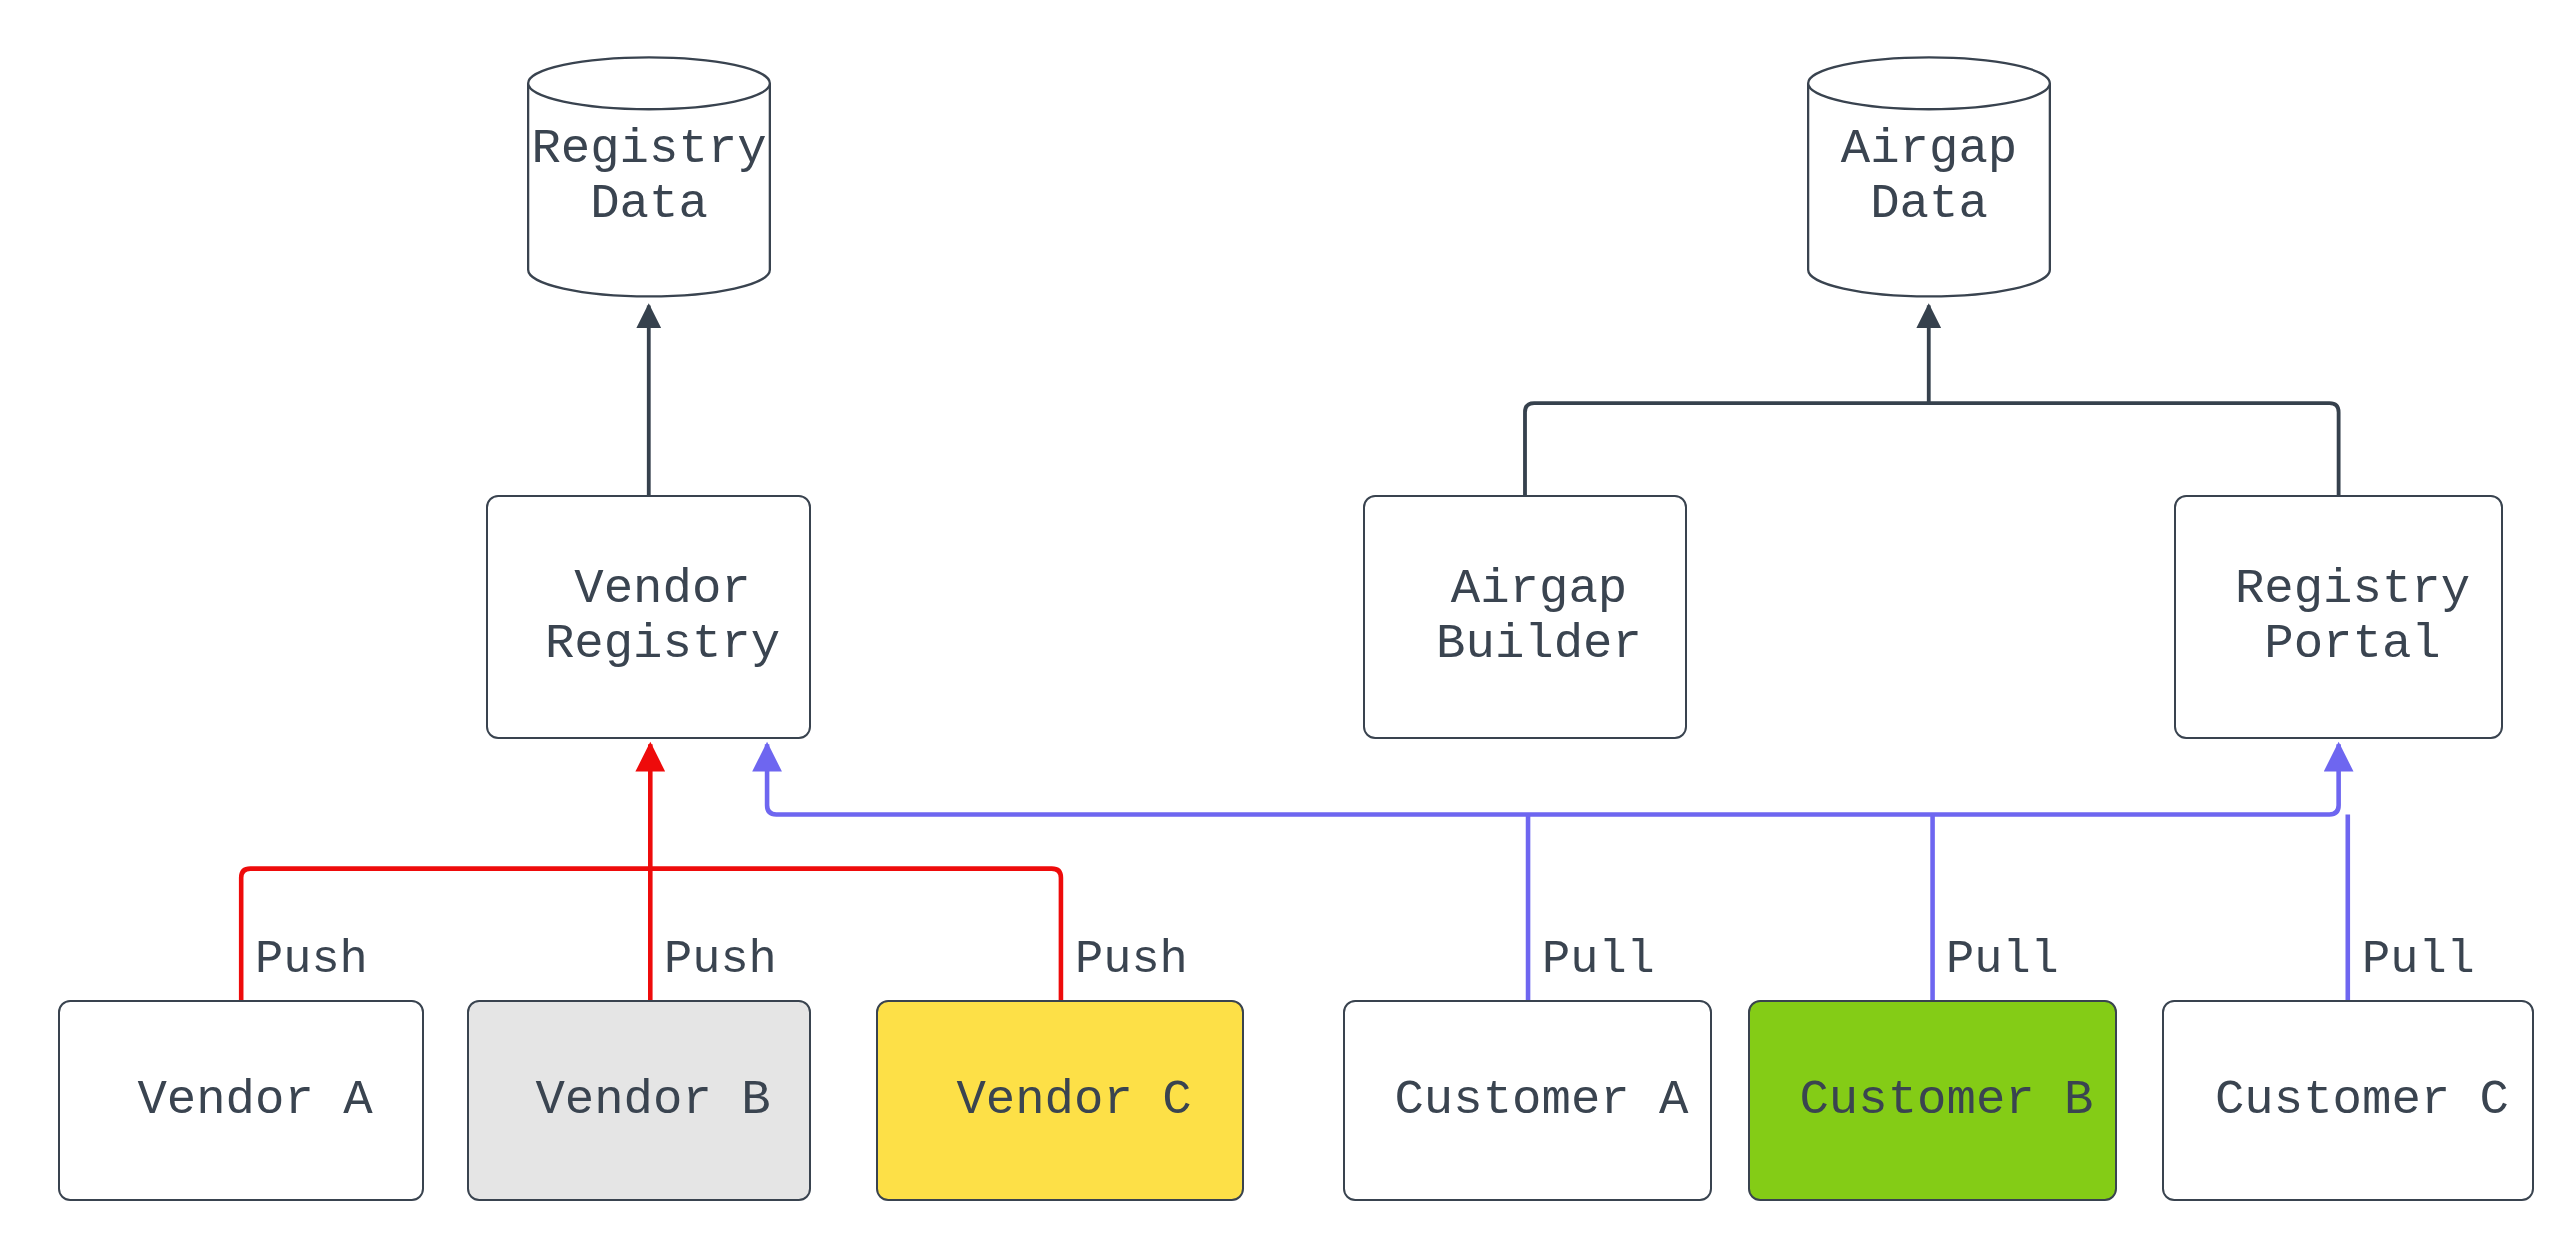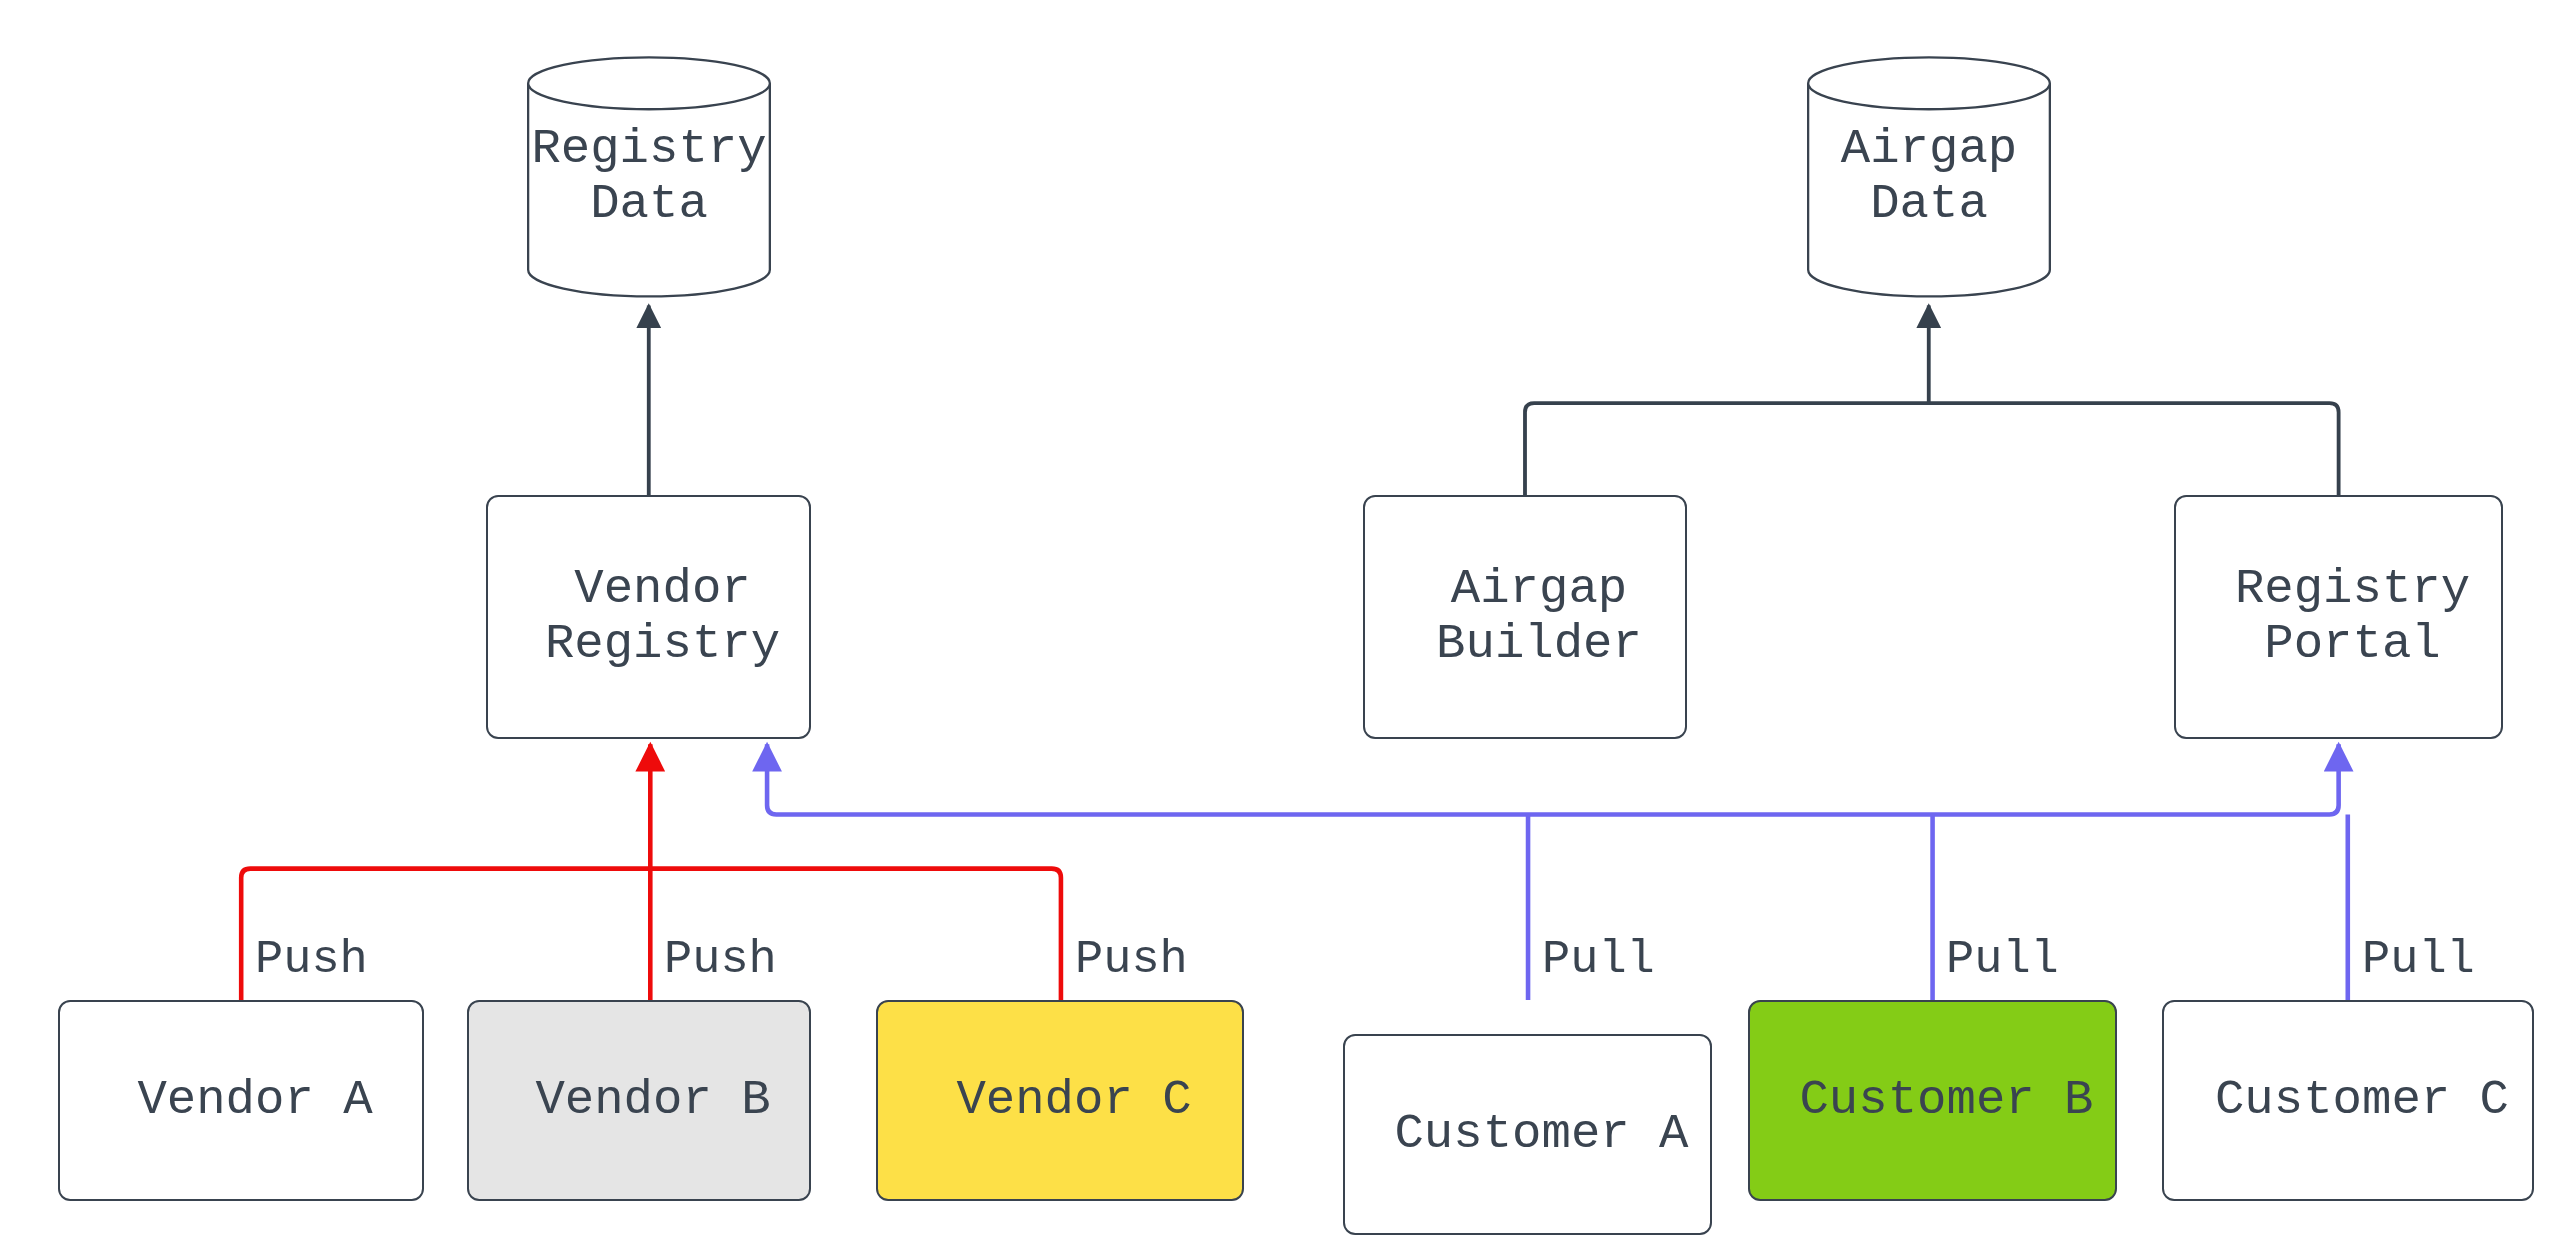--- a/index.html
+++ b/index.html
@@ -80,21 +80,21 @@
 Data</div></div>
       <div class="node box" style="left: 486px; top: 495px; width: 325px; height: 244px; color: rgb(58, 68, 80); border-color: rgb(57, 67, 79); background: rgb(255, 255, 255);"><div class="node-label">Vendor
 Registry</div></div>
       <div class="node box" style="left: 1363px; top: 495px; width: 324px; height: 244px; color: rgb(58, 68, 80); border-color: rgb(57, 67, 79); background: rgb(255, 255, 255);"><div class="node-label">Airgap
 Builder</div></div>
       <div class="node box" style="left: 2174px; top: 495px; width: 329px; height: 244px; color: rgb(58, 68, 80); border-color: rgb(57, 67, 79); background: rgb(255, 255, 255);"><div class="node-label">Registry
 Portal</div></div>
       <div class="node box" style="left: 58px; top: 1000px; width: 366px; height: 201px; color: rgb(58, 68, 80); border-color: rgb(57, 67, 79); background: rgb(255, 255, 255);"><div class="node-label">Vendor A</div></div>
       <div class="node box" style="left: 467px; top: 1000px; width: 344px; height: 201px; color: rgb(58, 68, 80); border-color: rgb(57, 67, 79); background: #e5e5e5;"><div class="node-label">Vendor B</div></div>
       <div class="node box" style="left: 876px; top: 1000px; width: 368px; height: 201px; color: rgb(58, 68, 80); border-color: rgb(57, 67, 79); background: #fde047;"><div class="node-label">Vendor C</div></div>
-      <div class="node box" style="left: 1343px; top: 1034px; width: 369px; height: 201px; color: rgb(58, 68, 80); border-color: rgb(57, 67, 79); background: rgb(255, 255, 255);"><div class="node-label">Customer A</div></div>
+      <div class="node box" style="left: 1343px; top: 1000px; width: 369px; height: 201px; color: rgb(58, 68, 80); border-color: rgb(57, 67, 79); background: rgb(255, 255, 255);"><div class="node-label">Customer A</div></div>
       <div class="node box" style="left: 1748px; top: 1000px; width: 369px; height: 201px; color: rgb(58, 68, 80); border-color: rgb(57, 67, 79); background: #84cc16;"><div class="node-label">Customer B</div></div>
       <div class="node box" style="left: 2162px; top: 1000px; width: 372px; height: 201px; color: rgb(58, 68, 80); border-color: rgb(57, 67, 79); background: rgb(255, 255, 255);"><div class="node-label">Customer C</div></div>
     </div>
   <div id="edge-labels">
       <div class="edge-label" style="left: 255px; top: 959px; color: rgb(58, 68, 80);">Push</div>
       <div class="edge-label" style="left: 664px; top: 959px; color: rgb(58, 68, 80);">Push</div>
       <div class="edge-label" style="left: 1075px; top: 959px; color: rgb(58, 68, 80);">Push</div>
       <div class="edge-label" style="left: 1542px; top: 959px; color: rgb(58, 68, 80);">Pull</div>
       <div class="edge-label" style="left: 1946px; top: 959px; color: rgb(58, 68, 80);">Pull</div>
       <div class="edge-label" style="left: 2362px; top: 959px; color: rgb(58, 68, 80);">Pull</div>

